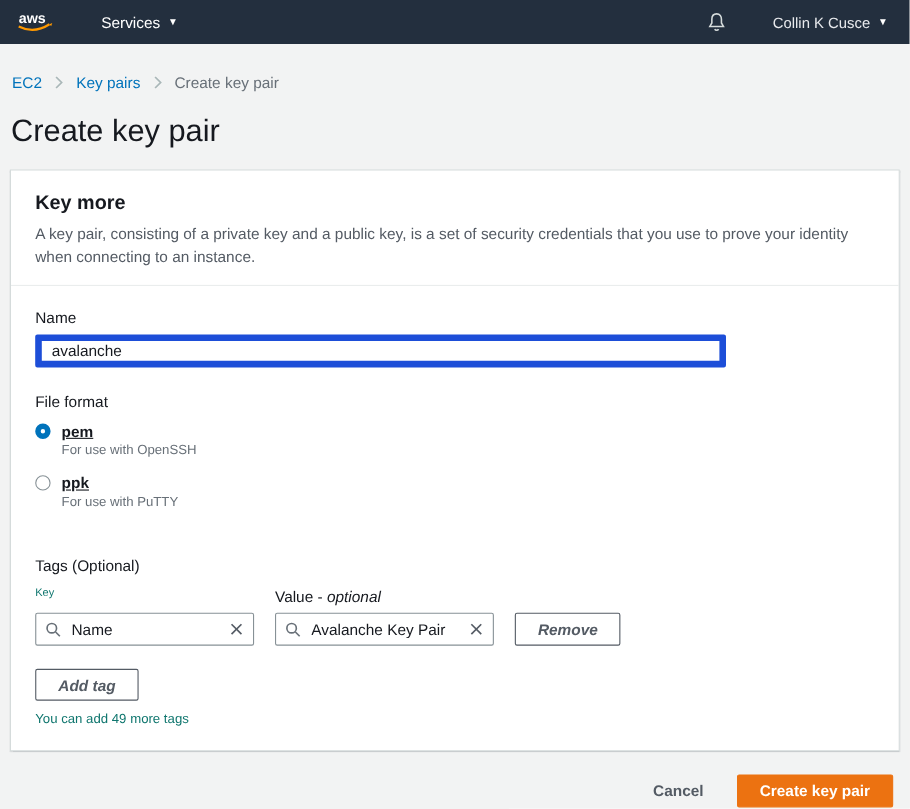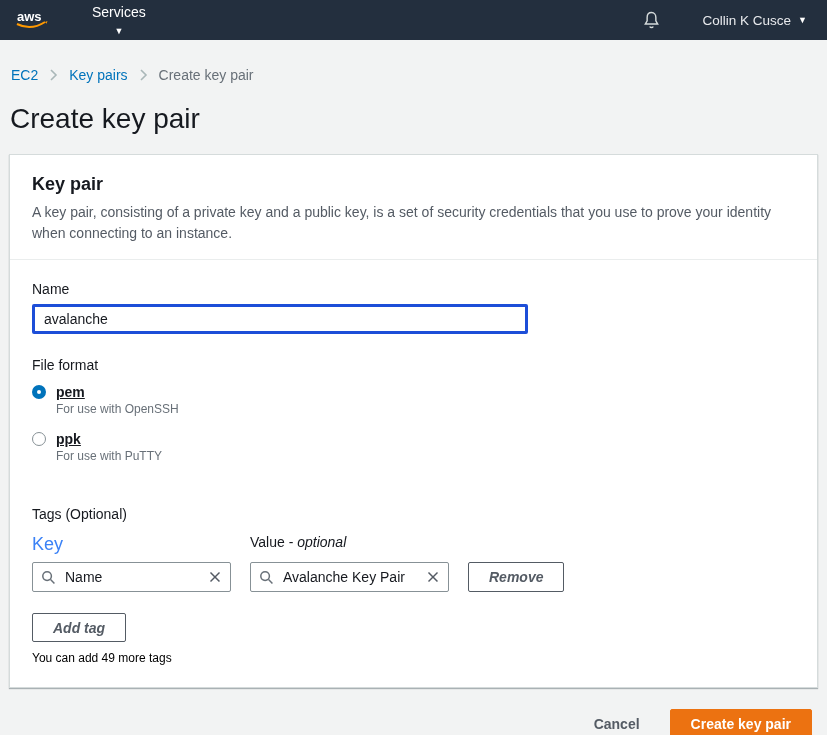--- a/index.html
+++ b/index.html
@@ -18,21 +18,20 @@
     background: #232f3e;
     display: flex;
     align-items: center;
     padding: 0 20px 0 14px;
   }
   .aws-logo { display: flex; align-items: center; margin-right: 42px; cursor: pointer; }
   .services {
     color: #ffffff; font-size: 14px;
     display: flex; align-items: center; gap: 7px;
     cursor: pointer;
-    flex-direction: column;
   }
   .caret-down {
     font-size: 9px; color: #ffffff; line-height: 1;
   }
   .nav-spacer { flex: 1; }
   .bell { margin-right: 42px; cursor: pointer; display: flex; align-items: center; }
   .user-menu {
     color: #e8eaed; font-size: 13.5px;
     display: flex; align-items: center; gap: 7px;
     cursor: pointer;
@@ -83,22 +82,22 @@
   }
   .card-body { padding: 21px 22px 22px; }
 
   .field-label {
     display: block;
     font-size: 14px;
     color: #16191f;
     margin-bottom: 7px;
   }
   .text-input {
-    width: 496px; height: 30px;
-    border: 3px solid #1d4ed8;
+    width: 628px; height: 30px;
+    border: 6px solid #1d4ed8;
     border-radius: 2px;
     padding: 0 9px;
     font-size: 14px;
     font-family: "Liberation Sans", sans-serif;
     color: #16191f;
     background: #fff;
     outline: none;
   }
   .helper {
     margin-top: 5px;
@@ -121,21 +120,21 @@
   .radio-desc {
     margin: 2px 0 0 24px;
     font-size: 12px;
     color: #687078;
   }
 
   
   .tags-section { margin-top: 43px; }
   .tags-title { font-size: 14px; color: #16191f; }
   .tag-labels { display: flex; margin-top: 12px; }
-  .tag-labels .col-key { width: 218px; font-size: 18px; color: #3b82f6; }
+  .tag-labels .col-key { width: 218px; font-size: 10px; color: #0f766e; }
   .tag-labels .col-value { font-size: 14px; color: #16191f; }
   .tag-labels .opt { font-style: italic; }
   .tag-row { display: flex; align-items: center; margin-top: 7px; gap: 19px; }
   .icon-input {
     width: 199px; height: 30px;
     border: 1px solid #879196;
     border-radius: 2px;
     background: #fff;
     display: flex; align-items: center;
     padding: 0 8px;
@@ -161,21 +160,21 @@
     color: #545b64;
     font-size: 14px;
     font-weight: 700;
     font-family: "Liberation Sans", sans-serif;
     padding: 5px 20px;
     height: 30px;
     cursor: pointer;
     font-style: italic;
   }
   .add-tag { margin-top: 21px; height: 29px; }
-  .tags-helper { margin-top: 9px; font-size: 12px; color: #000000; }
+  .tags-helper { margin-top: 9px; font-size: 12px; color: #0f766e; }
 
   
   .footer-actions {
     display: flex;
     justify-content: flex-end;
     align-items: center;
     gap: 30px;
     padding: 21px 15px 0 0;
   }
   .btn-link {
@@ -239,21 +238,21 @@
         <polyline points="2,1 7,6 2,11" fill="none" stroke="#aab7b8" stroke-width="1.6"></polyline>
       </svg>
   </span>
   <span class="current">Create key pair</span>
 </div>
 
 <h1 class="page-title">Create key pair</h1>
 
 <div class="card">
   <div class="card-header">
-    <h2>Key pair</h2>
+    <h2>Key more</h2>
     <div class="desc">A key pair, consisting of a private key and a public key, is a set of security credentials that you use to prove your identity when connecting to an instance.</div>
   </div>
 
   <div class="card-body">
 
     
     <label class="field-label">Name</label>
     <input class="text-input" type="text" value="avalanche" style="">
 
     

